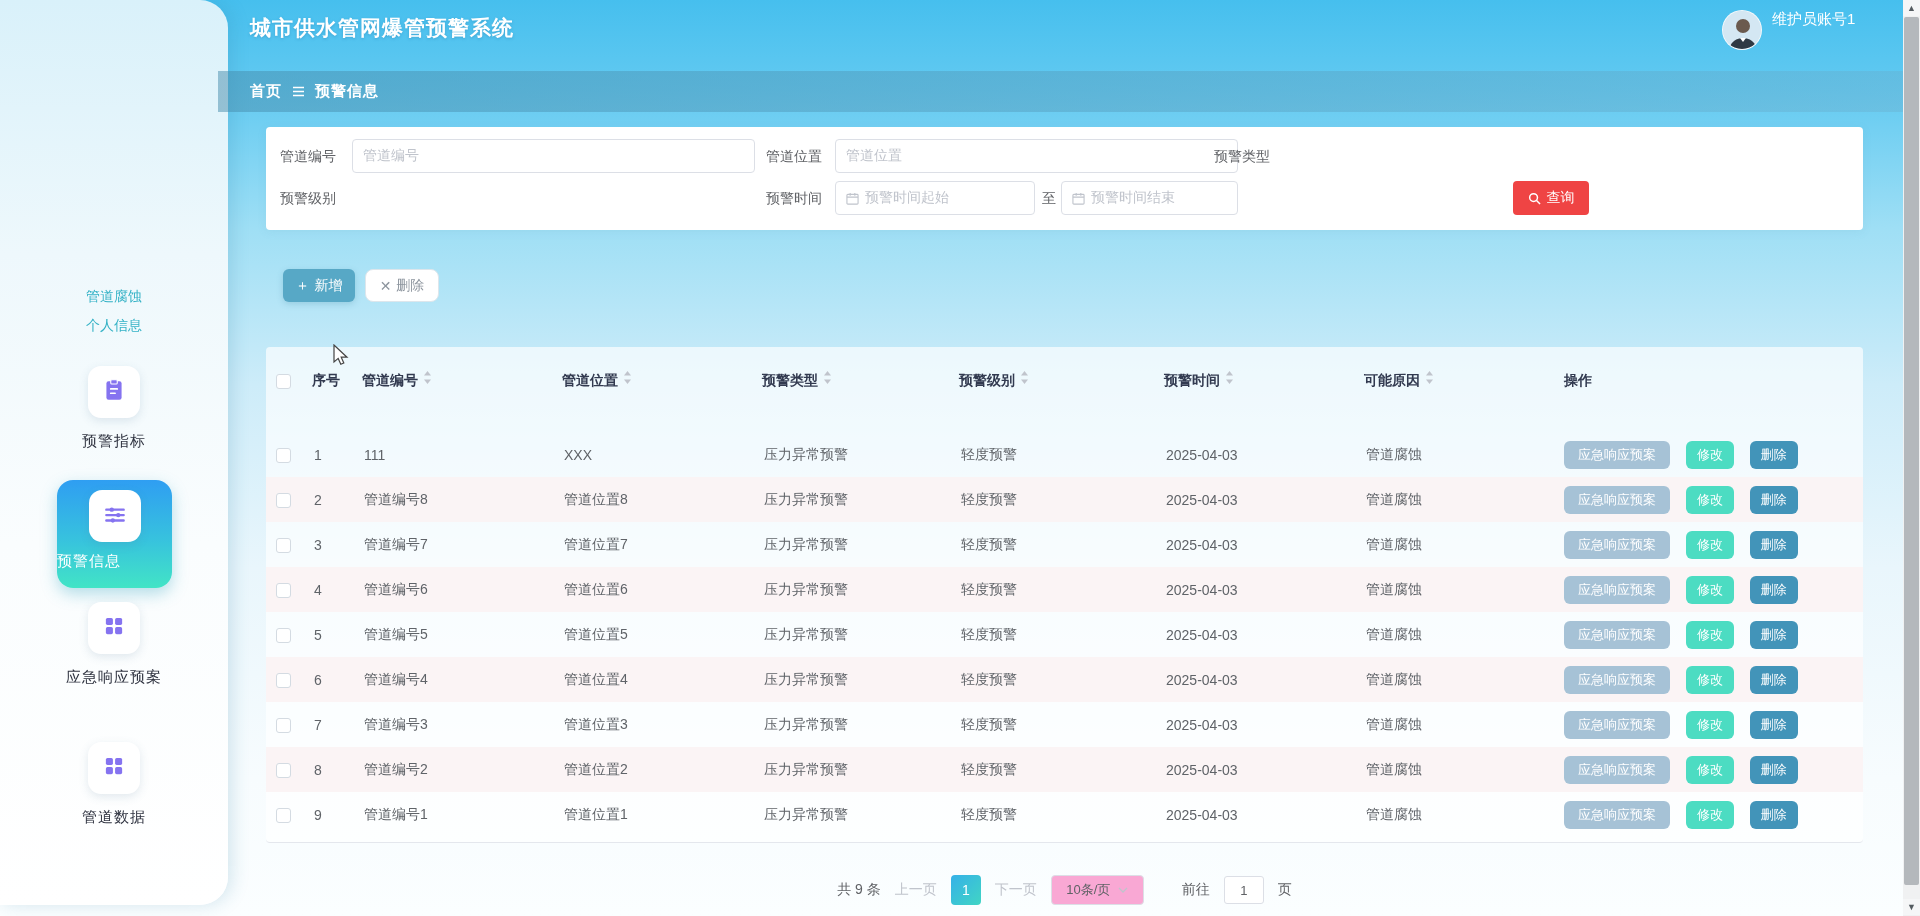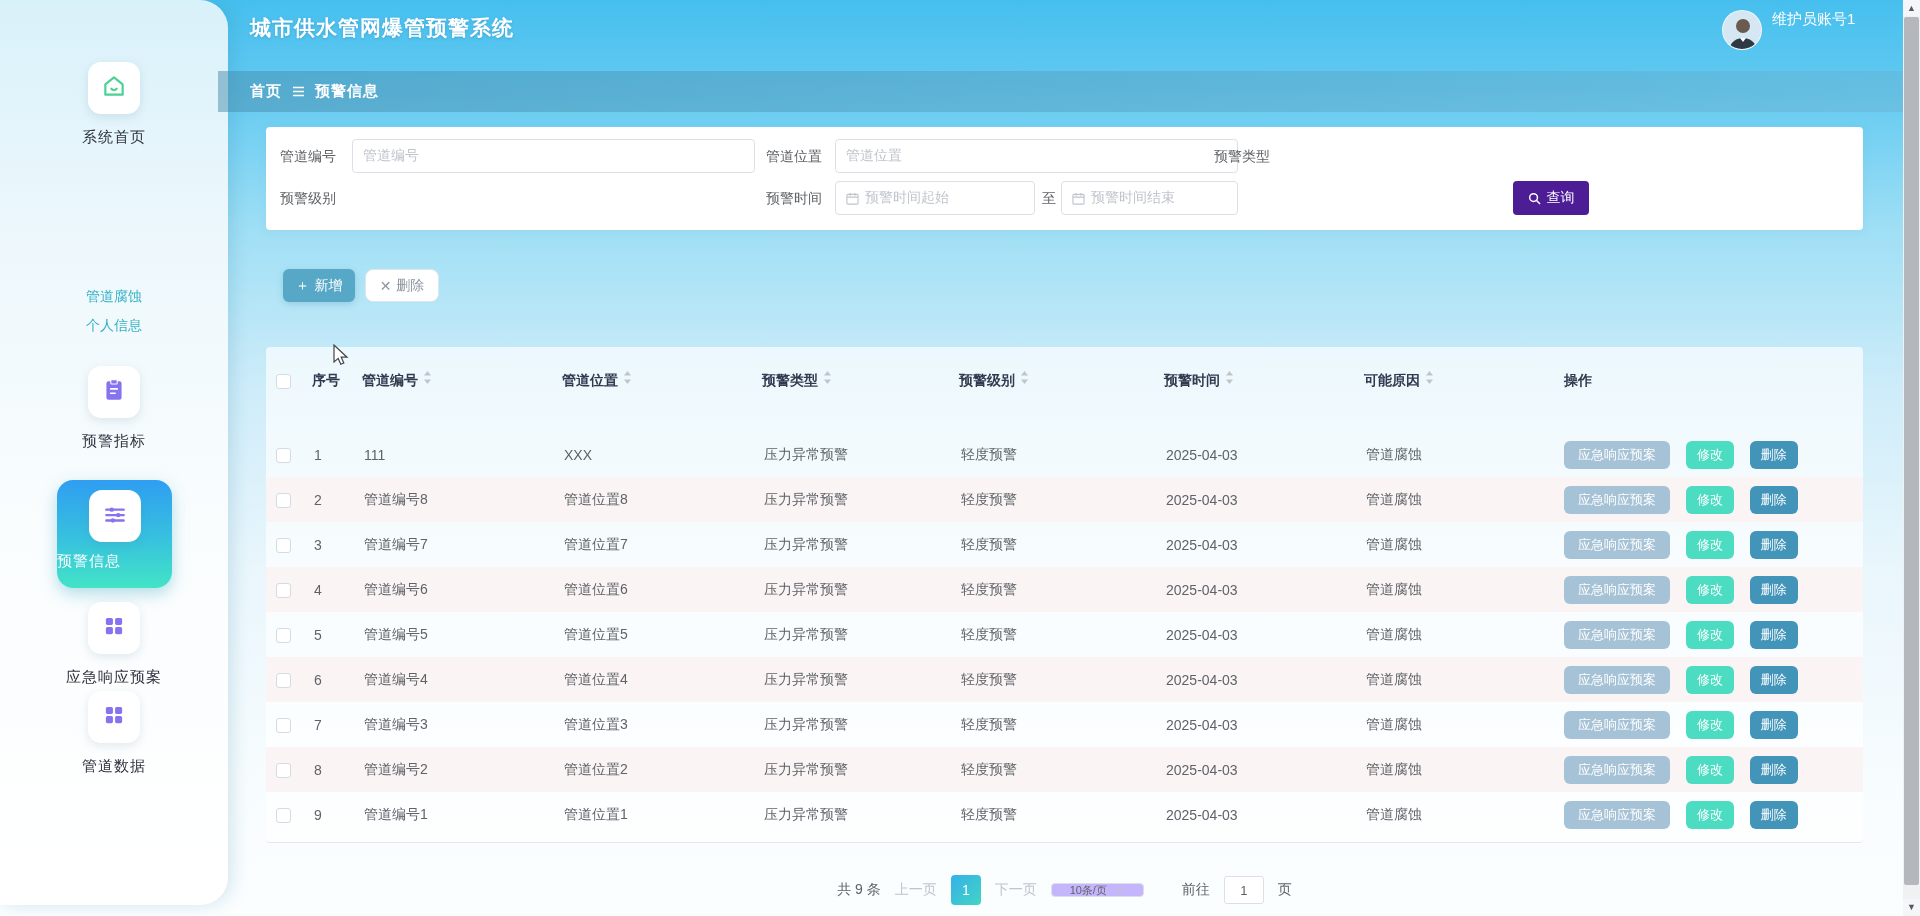--- a/index.html
+++ b/index.html
@@ -39,21 +39,21 @@
 
   
   .filter-panel { position:absolute; left:266px; top:127px; width:1597px; height:103px;
     background:#fff; border-radius:4px; box-shadow:0 2px 10px rgba(90,150,180,.10); }
   .f-label { position:absolute; font-size:14px; color:#606266; line-height:34px; }
   .f-input { position:absolute; height:34px; border:1px solid #dcdfe6; border-radius:4px; background:#fff;
     display:flex; align-items:center; padding:0 10px; gap:6px; }
   .ph { font-size:14px; color:#c0c4cc; white-space:nowrap; overflow:hidden; }
   .chev { position:absolute; right:10px; top:12px; }
   .row1 { top:12px; } .row2 { top:54px; }
-  .btn-search { position:absolute; left:1247px; top:54px; width:76px; height:34px; background:#4c1d95;
+  .btn-search { position:absolute; left:1247px; top:54px; width:76px; height:34px; background:#ef4444;
     border:none; border-radius:4px; color:#fff; font-size:14px; display:flex; align-items:center;
     justify-content:center; gap:6px; cursor:pointer; }
 
   
   .btn-add { position:absolute; left:283px; top:269px; width:72px; height:33px; background:#57a8c6;
     border:none; border-radius:6px; color:#fff; font-size:14px; display:flex; align-items:center;
     justify-content:center; gap:5px; cursor:pointer; box-shadow:0 2px 6px rgba(60,130,160,.25); }
   .btn-del { position:absolute; left:365px; top:269px; width:74px; height:33px; background:#fff;
     border:1px solid #dde6ec; border-radius:8px; color:#8d959e; font-size:14px; display:flex;
     align-items:center; justify-content:center; gap:5px; cursor:pointer; }
@@ -73,50 +73,40 @@
   .act-plan { width:106px; background:#a6c2d6; }
   .act-edit { width:48px; background:#4cdcc2; margin-left:12px; }
   .act-del  { width:48px; background:#4294b9; margin-left:12px; }
 
   
   .pager { position:absolute; left:266px; top:872px; width:1597px; height:36px;
     display:flex; align-items:center; justify-content:center; gap:14px; font-size:14px; color:#606266; }
   .pg-disabled { color:#c0c4cc; cursor:default; }
   .pg-active { width:30px; height:30px; border-radius:4px; color:#fff; display:flex; align-items:center;
     justify-content:center; background:linear-gradient(135deg,#35b1e8,#41d5c4); cursor:pointer; }
-  .pg-size { width:93px; height:14px; border:1px solid #dcdfe6; border-radius:4px; background:#c4b5fd;
-    display:flex; align-items:center; justify-content:center; gap:8px; color:#606266; font-size:11px; cursor:pointer; }
+  .pg-size { width:93px; height:30px; border:1px solid #dcdfe6; border-radius:4px; background:#f9a8d4;
+    display:flex; align-items:center; justify-content:center; gap:8px; color:#606266; font-size:13px; cursor:pointer; }
   .pg-goto-input { width:40px; height:28px; border:1px solid #dcdfe6; border-radius:3px; background:#fff;
     text-align:center; font-size:13px; color:#606266; }
 
   
   .scrollbar { position:absolute; right:0; top:0; width:17px; height:916px; background:#f0f1f2; }
   .sb-btn { position:absolute; left:0; width:17px; height:16px; background:#f5f6f7; color:#545b60;
     font-size:9px; line-height:16px; text-align:center; cursor:pointer; }
   .sb-thumb { position:absolute; left:1px; top:17px; width:15px; height:868px; background:#b4b8bc;
     border-radius:2px; cursor:pointer; }
 
   
   .cursor { position:absolute; left:333px; top:344px; pointer-events:none; }
 </style>
 </head>
 <body>
 
 <div class="sidebar">
 
-  <div class="side-item" style="top:62px;">
-    <div class="tile">
-      <span>
-        <svg width="26" height="26" viewBox="0 0 24 24" fill="none" stroke="#4ad294" stroke-width="2" stroke-linecap="round" stroke-linejoin="round">
-          <path d="M4 10.5 12 4l8 6.5V20H4z"></path>
-            <path d="M9.5 14.5c.7.8 1.5 1.2 2.5 1.2s1.8-.4 2.5-1.2"></path>
-        </svg></span>
-    </div>
-    <span class="side-label">系统首页</span>
-  </div>
 
 
   <div class="side-link" style="top:288px;">管道腐蚀</div>
   <div class="side-link" style="top:317px;">个人信息</div>
 
   <div class="side-item" style="top:366px;">
     <div class="tile">
       <span>
         <svg width="26" height="26" viewBox="0 0 24 24">
           <rect x="5" y="4" width="14" height="17" rx="2" fill="#8573f0"></rect>
@@ -146,21 +136,21 @@
         <svg width="26" height="26" viewBox="0 0 24 24" fill="#8573f0">
           <rect x="4.5" y="4.5" width="6.5" height="6.5" rx="1.5"></rect>
             <rect x="13" y="4.5" width="6.5" height="6.5" rx="1.5"></rect>
           <rect x="4.5" y="13" width="6.5" height="6.5" rx="1.5"></rect>
             <rect x="13" y="13" width="6.5" height="6.5" rx="1.5"></rect>
         </svg></span>
     </div>
     <span class="side-label">应急响应预案</span>
   </div>
 
-  <div class="side-item" style="top:691px;">
+  <div class="side-item" style="top:742px;">
     <div class="tile">
       <span>
         <svg width="26" height="26" viewBox="0 0 24 24" fill="#8573f0">
           <rect x="4.5" y="4.5" width="6.5" height="6.5" rx="1.5"></rect>
             <rect x="13" y="4.5" width="6.5" height="6.5" rx="1.5"></rect>
           <rect x="4.5" y="13" width="6.5" height="6.5" rx="1.5"></rect>
             <rect x="13" y="13" width="6.5" height="6.5" rx="1.5"></rect>
         </svg></span>
     </div>
     <span class="side-label">管道数据</span>

